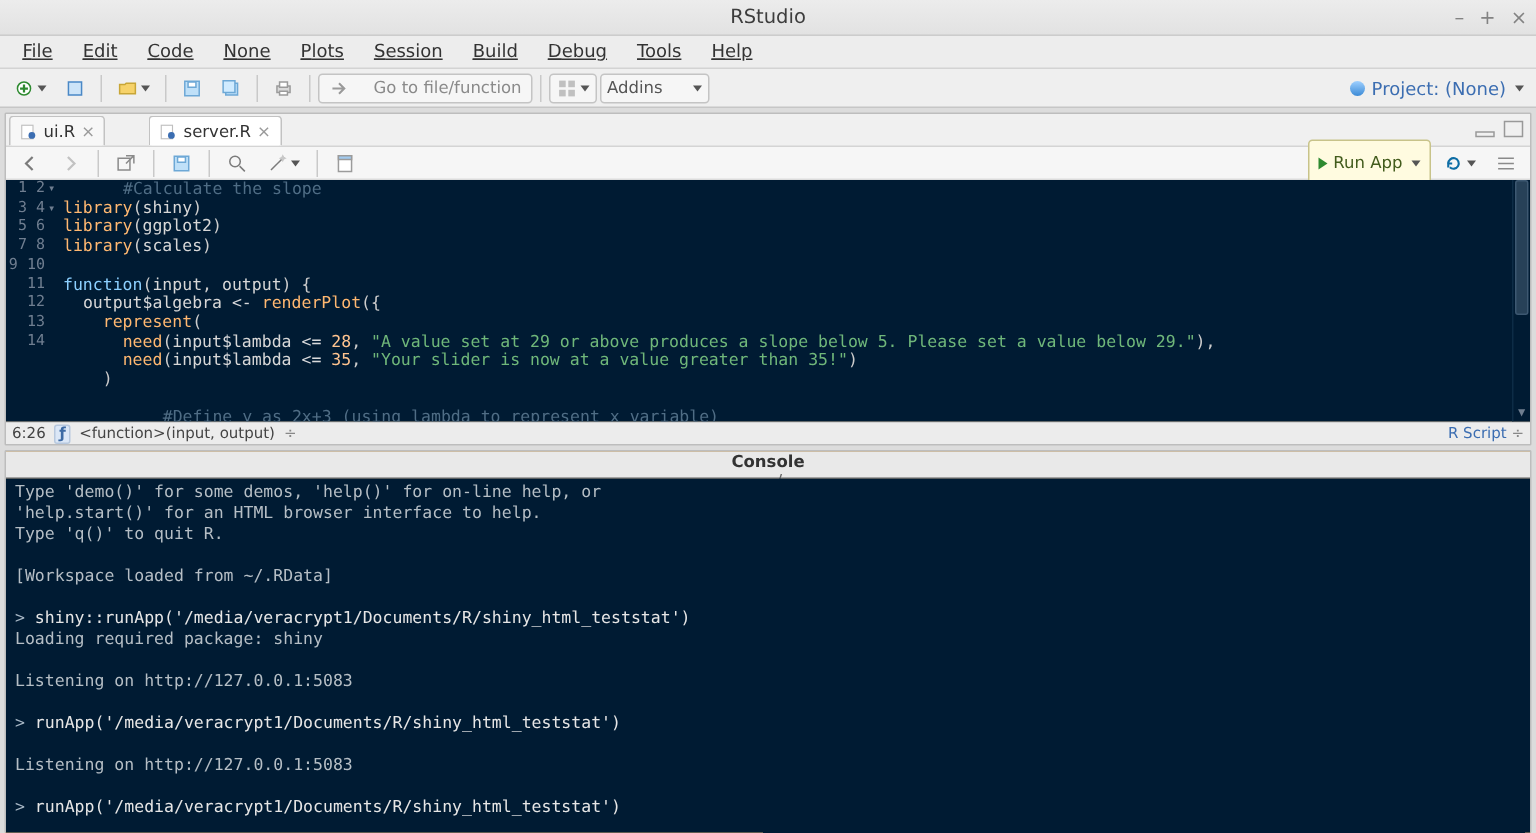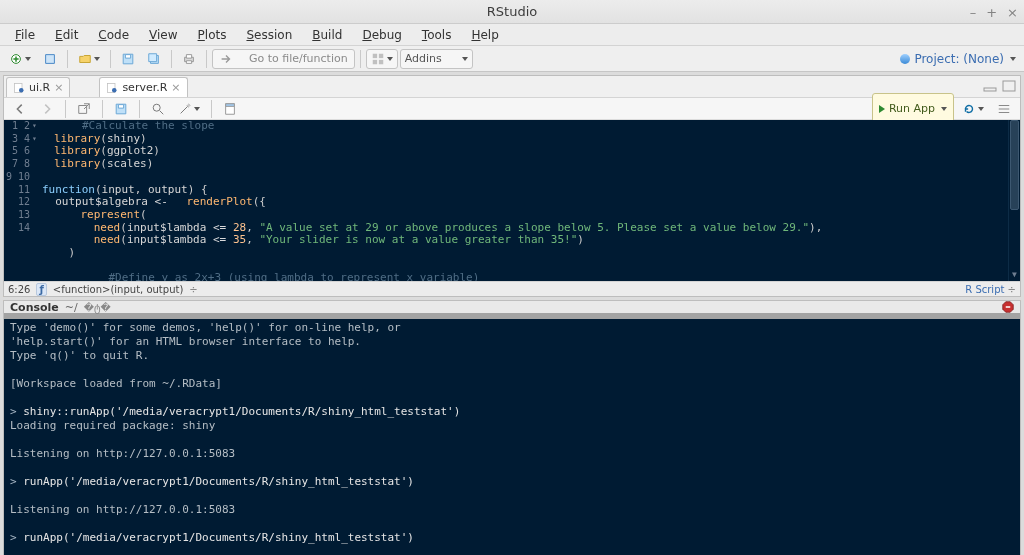--- a/index.html
+++ b/index.html
@@ -4,21 +4,21 @@
 <style>
   * { box-sizing: border-box; margin: 0; padding: 0; }
   html, body { width: 1024px; height: 555px; font-family: "DejaVu Sans", "Liberation Sans", Arial, sans-serif; font-size: 12px; background: #dcdcdc; overflow: hidden; }
 
   
   .titlebar { height: 24px; background: linear-gradient(#ececec,#e2e2e2); border-bottom: 1px solid #ccc; display: flex; align-items: center; justify-content: center; position: relative; color: #3d3d3d; font-size: 13px; user-select: none; }
   .titlebar .win-controls { position: absolute; right: 6px; top: 0; height: 24px; display: flex; gap: 10px; align-items: center; color: #838383; font-size: 13px; }
   .win-controls span { cursor: pointer; }
 
   
-  .menubar { height: 22px; background: #ededed; border-bottom: 1px solid #d3d3d3; display: flex; align-items: center; padding: 0 6px; gap: 2px; color: #333; font-size: 12px; }
+  .menubar { height: 22px; background: #ededed; border-bottom: 1px solid #d3d3d3; display: flex; padding: 0 6px; gap: 2px; color: #333; font-size: 12px; text-decoration: underline; }
   .menubar .menu-item { padding: 2px 8px; cursor: pointer; border: 1px solid transparent; border-radius: 3px; }
   .menubar .menu-item:first-letter { text-decoration: underline; }
 
   
   .toolbar { height: 26px; background: #efefef; border-bottom: 1px solid #c6c6c6; display: flex; align-items: center; padding: 0 4px; gap: 2px; }
   .tb-sep { width: 1px; height: 18px; background: #c9c9c9; margin: 0 3px; }
   .tb-btn { height: 20px; min-width: 20px; display: inline-flex; align-items: center; justify-content: center; padding: 0 4px; border: 1px solid transparent; border-radius: 3px; cursor: pointer; }
   .tb-btn svg { width: 14px; height: 14px; }
   .tb-btn.boxed { border-color: #c4c4c4; background: #f6f6f6; }
   .go-to { display: flex; align-items: center; gap: 16px; height: 20px; border: 1px solid #c4c4c4; border-radius: 3px; background: #f6f6f6; padding: 0 6px; color: #8a8a8a; font-size: 11px; }
@@ -48,35 +48,35 @@
 
   .gutter-status { height: 15px; background: #ececec; border-top: 1px solid #d4d4d4; display: flex; align-items: center; font-size: 10px; color: #444; padding: 0 4px; gap: 6px; }
   .gutter-status .right { margin-left: auto; color: #3b6db1; }
   .status-f { color: #3c6aa4; background: #dbe7f7; border: 1px solid #b7c8de; padding: 0 2px; border-radius: 2px; font-weight: bold; }
 
   .editor { flex: 1; position: relative; background: #001b33; color: #bcbcbc; font-family: "DejaVu Sans Mono", Menlo, Consolas, monospace; font-size: 11px; line-height: 12.7px; overflow: hidden; }
   .editor .line-gutter { position: absolute; left: 0; top: 0; width: 32px; background: #001b33; text-align: right; padding-right: 6px; color: #6f7e90; font-size: 10px; }
   .editor .code { position: absolute; left: 38px; top: 0; right: 0; white-space: pre; }
   .editor .fold { position: absolute; left: 28px; width: 8px; color: #6f7e90; font-size: 8px; }
   .tok-c  { color: #4f6d85; margin-left: 40px; } 
-  .tok-f  { color: #ffb871; margin-left: 12px; } 
+  .tok-f  { color: #ffb871; } 
   .tok-p  { color: #ccc; }    
   .tok-k  { color: #8cd0ff; } 
   .tok-n  { color: #fec38f; } 
   .tok-s  { color: #6fb77a; } 
   .tok-o  { color: #d9dadc; } 
   .tok-id { color: #d7d7d7; } 
   .editor-scroll { position: absolute; right: 0; top: 0; width: 12px; height: 100%; background: #001b33; border-left: 1px solid #0d2c46; }
   .editor-scroll .thumb { position: absolute; left: 1px; right: 1px; top: 0; height: 90px; background: #274158; border: 1px solid #3d5871; border-radius: 2px; }
   .editor-scroll .arrow { position: absolute; left: 0; right: 0; height: 12px; display:flex; align-items:center; justify-content:center; font-size:8px; color:#6f7e90;}
   .editor-scroll .arrow.up{top:0;} .editor-scroll .arrow.dn{bottom:0;}
 
   
   .console-pane { flex: 1; }
-  .console-header { height: 18px; background: #e9e9e9; border-bottom: 6px solid #a3a3a3; display: flex; align-items: center; padding: 0 6px; font-size: 11px; color: #333; }
+  .console-header { height: 18px; background: #e9e9e9; border-bottom: 1px solid #a3a3a3; display: flex; align-items: center; padding: 0 6px; font-size: 11px; color: #333; flex-direction: column; }
   .console-header .title { font-weight: bold; }
   .console-header .path { color: #656565; margin-left: 6px; }
   .console-header .clear { margin-left: 6px; color: #888; font-size: 10px; cursor: pointer; }
   .console-header .stop { margin-left: auto; width: 12px; height: 12px; display:flex;align-items:center;justify-content:center; }
   .console-header .stop svg { width: 12px; height: 12px; }
 
   .console-body { flex: 1; background: #001b33; color: #cfd5d9; font-family: "DejaVu Sans Mono", Menlo, Consolas, monospace; font-size: 11px; line-height: 14px; padding: 2px 6px; white-space: pre; position: relative; overflow: hidden; }
   .console-body .prompt { color: #a8b8c6; }
   .console-body .cmd { color: #e6e6e6; }
   .console-body .msg { color: #b5bec5; }
@@ -94,21 +94,21 @@
     <span>–</span>
     <span>+</span>
     <span>×</span>
   </div>
 </div>
 
 <div class="menubar">
   <div class="menu-item">File</div>
   <div class="menu-item">Edit</div>
   <div class="menu-item">Code</div>
-  <div class="menu-item">View</div>
+  <div class="menu-item">None</div>
   <div class="menu-item">Plots</div>
   <div class="menu-item">Session</div>
   <div class="menu-item">Build</div>
   <div class="menu-item">Debug</div>
   <div class="menu-item">Tools</div>
   <div class="menu-item">Help</div>
 </div>
 
 <div class="toolbar">
   <div class="tb-btn">

